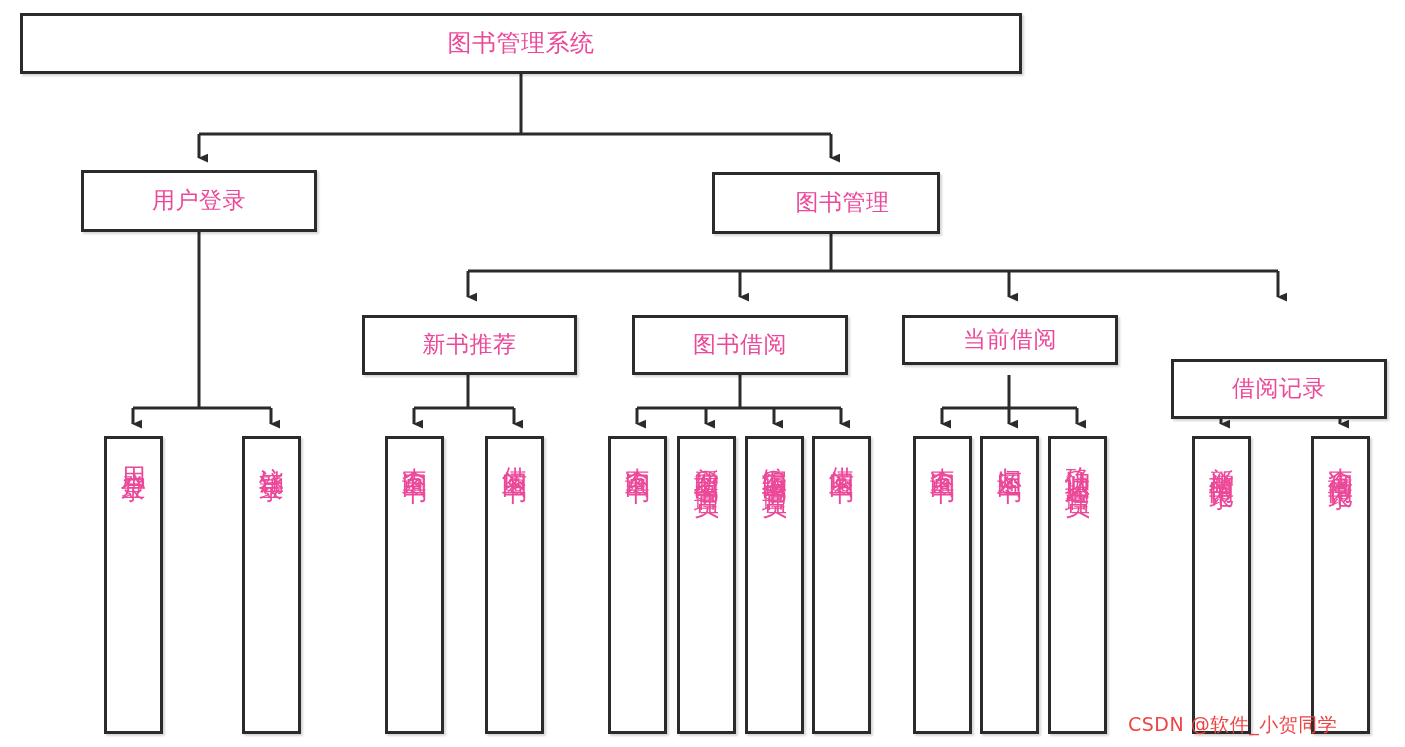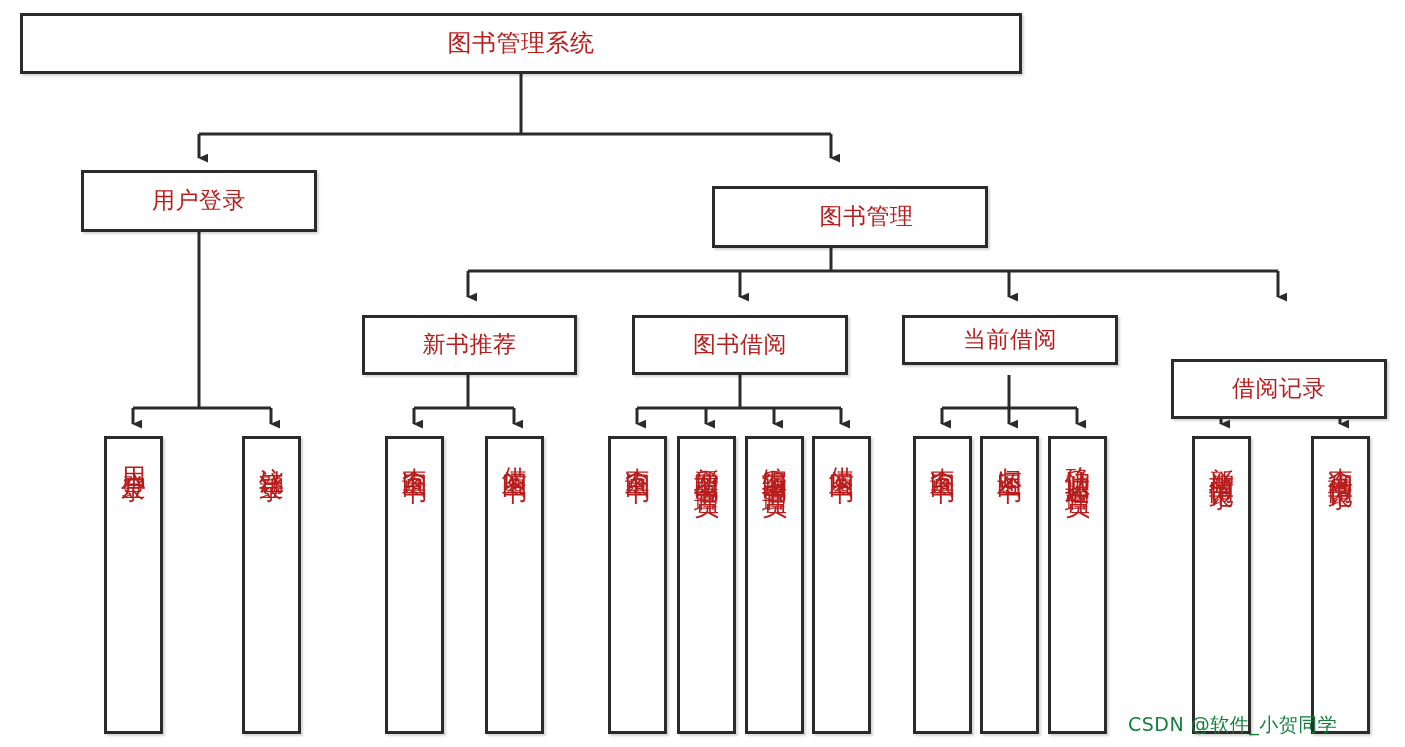--- a/index.html
+++ b/index.html
@@ -29,21 +29,21 @@
     position: absolute;
     box-sizing: border-box;
     background: #ffffff;
     border: 3px solid #2b2b2b;
     display: flex;
     align-items: center;
     justify-content: center;
     box-shadow: 2px 2px 2px rgba(0,0,0,0.16);
   }
   .node-label {
-    color: #b91c1c;
+    color: #ec4899;
     font-size: 23px;
     line-height: 1.18;
     letter-spacing: 0.5px;
     text-align: center;
     white-space: nowrap;
   }
   .node.root .node-label { font-size: 24px; }
   .node.vertical {
     align-items: flex-start;
     padding-top: 8px;
@@ -54,21 +54,21 @@
     font-size: 25px;
     line-height: 1.16;
     letter-spacing: 4px;
     white-space: nowrap;
   }
   .watermark {
     position: absolute;
     left: 1128px;
     top: 712px;
     font-size: 19px;
-    color: #15803d;
+    color: #ef4444;
     letter-spacing: 0.5px;
     white-space: nowrap;
     font-family: "DejaVu Sans", "Liberation Sans", sans-serif;
   }
 </style>
 </head>
 <body>
 
 <div id="canvas">
 
@@ -125,21 +125,21 @@
   </svg>
 
   <div class="node root" style="left:20px; top:13px; width:1002px; height:61px;">
     <span class="node-label">图书管理系统</span>
   </div>
 
   <div class="node" style="left:81px; top:170px; width:236px; height:62px;">
     <span class="node-label">用户登录</span>
   </div>
 
-  <div class="node" style="left:712px; top:186px; width:276px; height:62px;padding-left:33px;">
+  <div class="node" style="left:712px; top:172px; width:228px; height:62px;padding-left:33px;">
     <span class="node-label">图书管理</span>
   </div>
 
   <div class="node" style="left:362px; top:315px; width:215px; height:60px;">
     <span class="node-label">新书推荐</span>
   </div>
 
   <div class="node" style="left:632px; top:315px; width:216px; height:60px;">
     <span class="node-label">图书借阅</span>
   </div>

